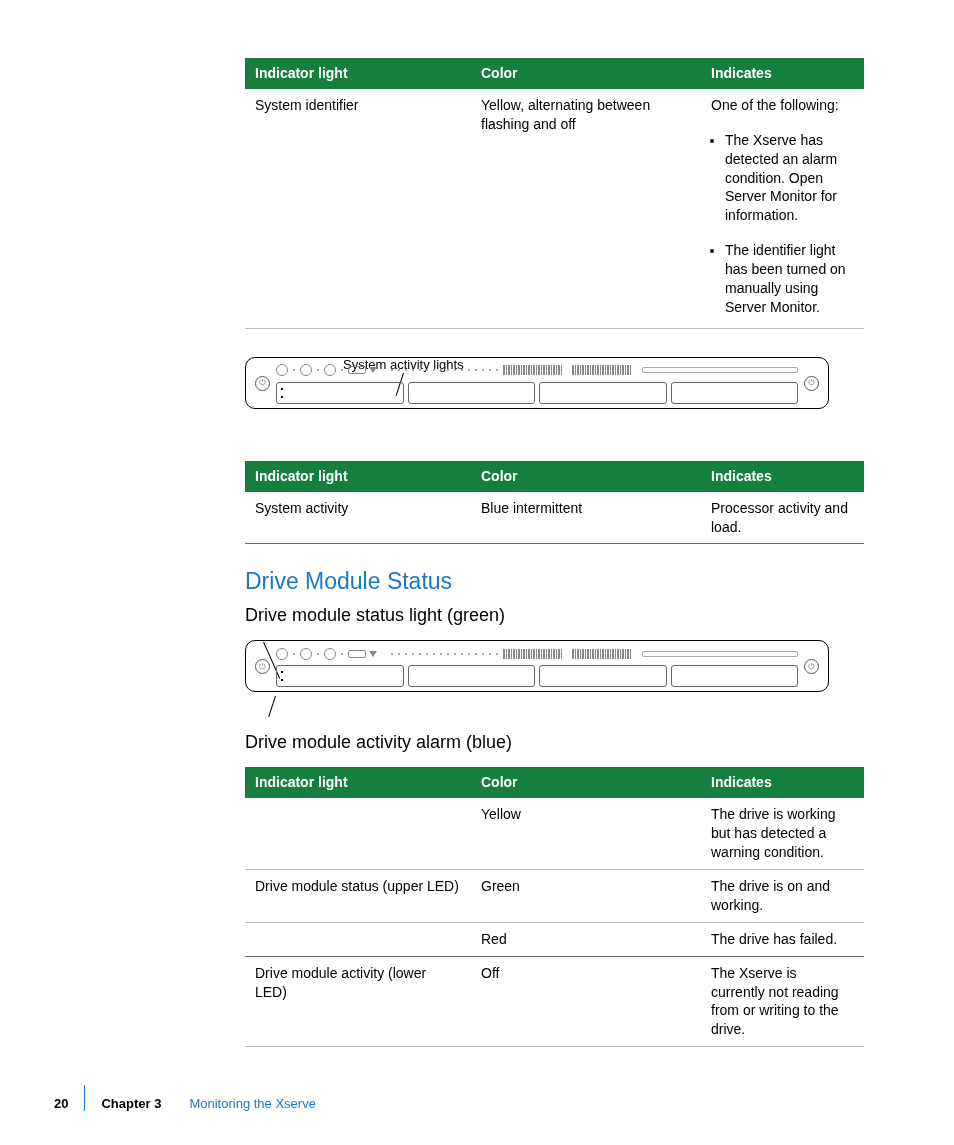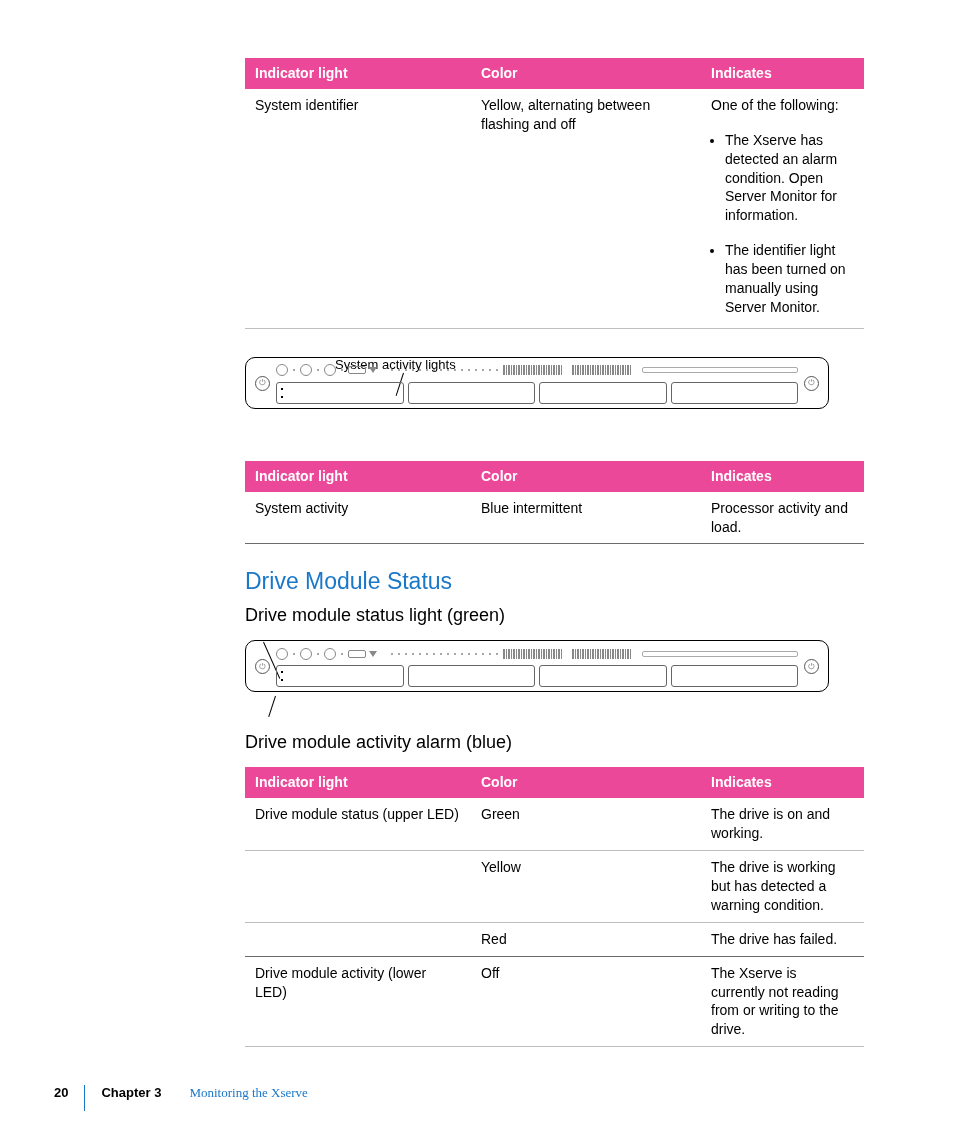--- a/index.html
+++ b/index.html
@@ -1,21 +1,21 @@
 <!DOCTYPE html>
 <html><head>
 <meta charset="utf-8">
 <style>
   html,body{margin:0;padding:0;background:#fff;color:#000;
     font-family:"Helvetica Neue",Helvetica,Arial,sans-serif;}
   .page{position:relative;width:954px;height:1145px;margin:0 auto;}
   .content{position:absolute;left:245px;top:58px;right:90px;}
   h2{color:#1a78c8;font-weight:400;font-size:23px;margin:24px 0 10px;}
   table{width:100%;border-collapse:collapse;font-size:14px;line-height:1.35;}
-  thead th{background:#ec4899;color:#fff;font-weight:700;text-align:left;
+  thead th{background:#15803d;color:#fff;font-weight:700;text-align:left;
     padding:6px 10px;font-size:14px;}
   tbody td{padding:7px 10px;vertical-align:top;border-bottom:1px solid #6c6c6c;}
   tbody tr.no-line td{border-bottom:1px solid #bfbfbf;}
   tbody tr.last td{border-bottom:1px solid #6c6c6c;}
   .col1{width:206px;}
   .col2{width:210px;}
   ul.bul{margin:6px 0 0 0;padding:0 0 0 14px;}
   ul.bul li{margin:16px 0 4px 0;}
 
   .diagram-wrap{position:relative;margin:10px 0 14px;font-size:13px;}
@@ -45,26 +45,26 @@
   .optical{flex:1;height:4px;border:1px solid #aaa;border-radius:2px;margin-left:6px;}
   .chassis .bays{position:absolute;left:30px;right:30px;top:24px;height:22px;
     display:flex;gap:4px;}
   .bay{flex:1;border:1px solid #666;border-radius:3px;position:relative;}
   .bay .led{position:absolute;left:4px;width:2px;height:2px;background:#000;}
   .bay .led.t{top:5px;} .bay .led.b{bottom:5px;}
 
   .caption-below{font-size:18px;margin:6px 0 2px;}
 
   
-  .footer{position:absolute;left:54px;bottom:34px;display:flex;align-items:flex-start;
+  .footer{position:absolute;left:54px;bottom:34px;display:flex;align-items:flex-end;
     font-size:13px;}
   .pgno{font-weight:700;color:#000;}
   .vr{width:1px;height:26px;background:#1a78c8;margin:0 16px;}
   .chap{font-weight:700;color:#000;margin-right:28px;}
-  .chaptitle{color:#1a78c8;font-family:Liberation Serif, serif;}
+  .chaptitle{color:#1a78c8;}
 </style>
 </head>
 <body>
 
 <div class="page">
   <div class="content">
 
     <table>
       <thead>
           <tr>
@@ -83,21 +83,21 @@
               <li>The Xserve has detected an alarm condition. Open Server Monitor for information.</li>
               <li>The identifier light has been turned on manually using Server Monitor.</li>
             </ul>
           </td>
         </tr>
       </tbody>
     </table>
 
 
     <div class="diagram-wrap" style="height:90px;">
-      <div class="label-top" style="left:90px;top:0;">System activity lights</div>
+      <div class="label-top" style="left:98px;top:0;">System activity lights</div>
       <div class="leader" style="left:158px;top:16px;height:24px;transform:rotate(18deg);"></div>
       <div class="chassis">
         <div class="pwr l">⏻</div>
         <div class="pwr r">⏻</div>
         <div class="panel">
           <span class="ic"></span>
             <span class="dot"></span>
           <span class="ic"></span>
             <span class="dot"></span>
           <span class="ic"></span>
@@ -311,28 +311,28 @@
     <table>
       <thead>
           <tr>
         <th class="col1">Indicator light</th>
         <th class="col2">Color</th>
         <th>Indicates</th>
       </tr>
         </thead>
       <tbody>
         <tr class="no-line">
+          <td></td>
+          <td>Yellow</td>
+          <td>The drive is working but has detected a warning condition.</td>
+        </tr>
+        <tr class="no-line">
           <td>Drive module status (upper LED)</td>
           <td>Green</td>
           <td>The drive is on and working.</td>
-        </tr>
-        <tr class="no-line">
-          <td></td>
-          <td>Yellow</td>
-          <td>The drive is working but has detected a warning condition.</td>
         </tr>
         <tr>
           <td></td>
           <td>Red</td>
           <td>The drive has failed.</td>
         </tr>
         <tr class="no-line">
           <td>Drive module activity (lower LED)</td>
           <td>Off</td>
           <td>The Xserve is currently not reading from or writing to the drive.</td>

